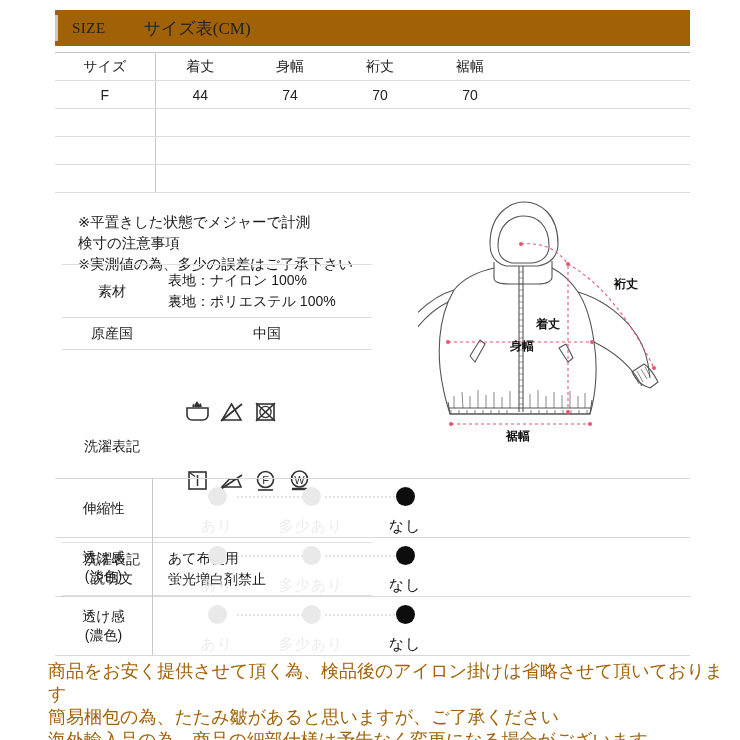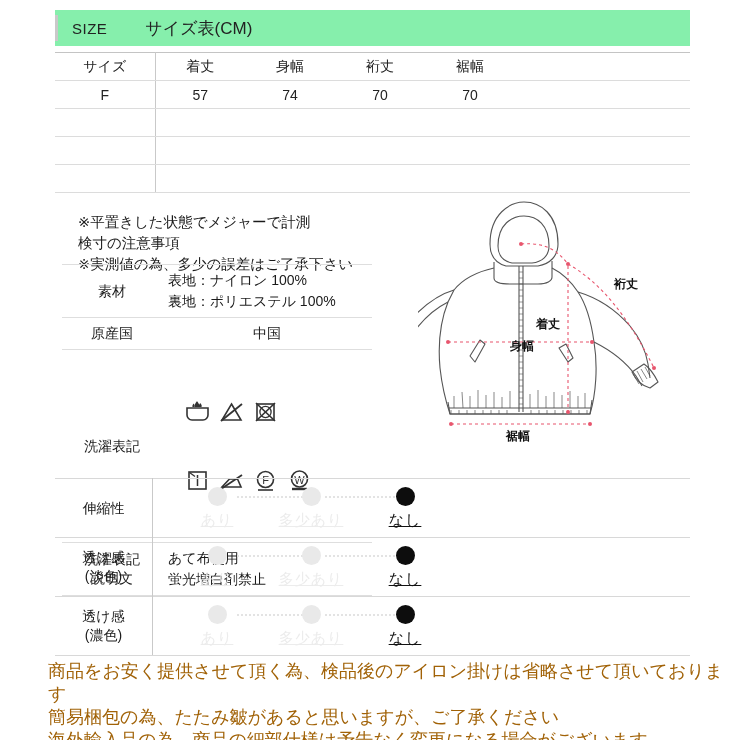--- a/index.html
+++ b/index.html
@@ -21,23 +21,24 @@
     height: 740px;
   }
 
   
   .size-header {
     position: absolute;
     left: 55px;
     top: 10px;
     width: 635px;
     height: 36px;
-    background: #86efac;
+    background: #a16207;
     display: flex;
     align-items: center;
+    font-family: Liberation Serif, serif;
   }
   .size-header .accent {
     width: 3px;
     height: 26px;
     background: #c9c9c9;
     margin-left: 0px;
     margin-right: 14px;
   }
   .size-header .size-label {
     font-size: 15px;
@@ -194,25 +195,24 @@
   }
   .prop-opt .dot {
     width: 19px;
     height: 19px;
     border-radius: 50%;
     margin: 0 auto;
     background: #e9e9e9;
   }
   .prop-opt.on .dot { background: #0d0d0d; }
   .prop-opt .otxt {
-    margin-top: 5px;
+    margin-top: 11px;
     font-size: 15px;
     color: #ececec;
     letter-spacing: 1px;
-    text-decoration: underline;
   }
   .prop-opt.on .otxt { color: #111; }
   .prop-line {
     position: absolute;
     top: 17px;
     height: 0;
     border-top: 2px dotted #e3e3e3;
   }
 
   
@@ -250,21 +250,21 @@
       <tr>
         <td class="col-name">サイズ</td>
         <td>着丈</td>
         <td>身幅</td>
         <td>裄丈</td>
         <td>裾幅</td>
         <td></td>
       </tr>
       <tr>
         <td class="col-name">F</td>
-        <td>57</td>
+        <td>44</td>
         <td>74</td>
         <td>70</td>
         <td>70</td>
         <td></td>
       </tr>
       <tr>
         <td class="col-name"></td>
         <td></td>
         <td></td>
         <td></td>

